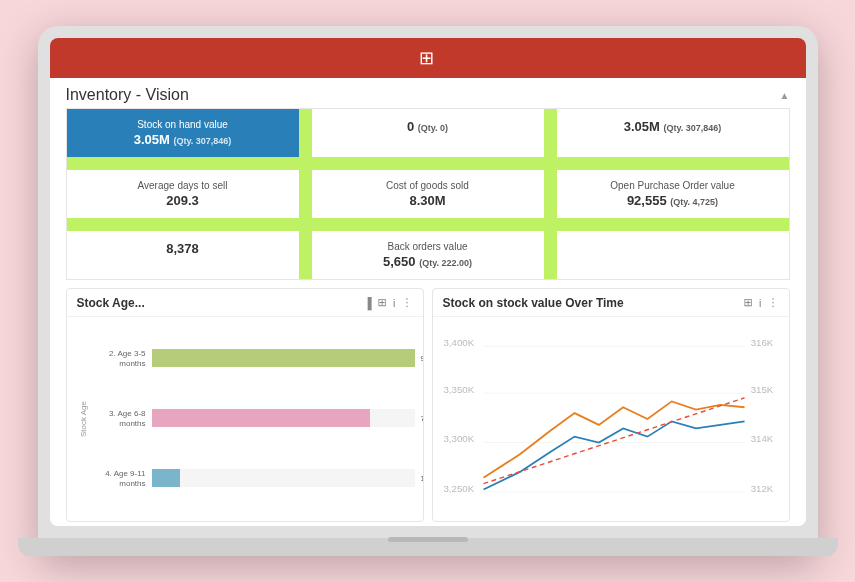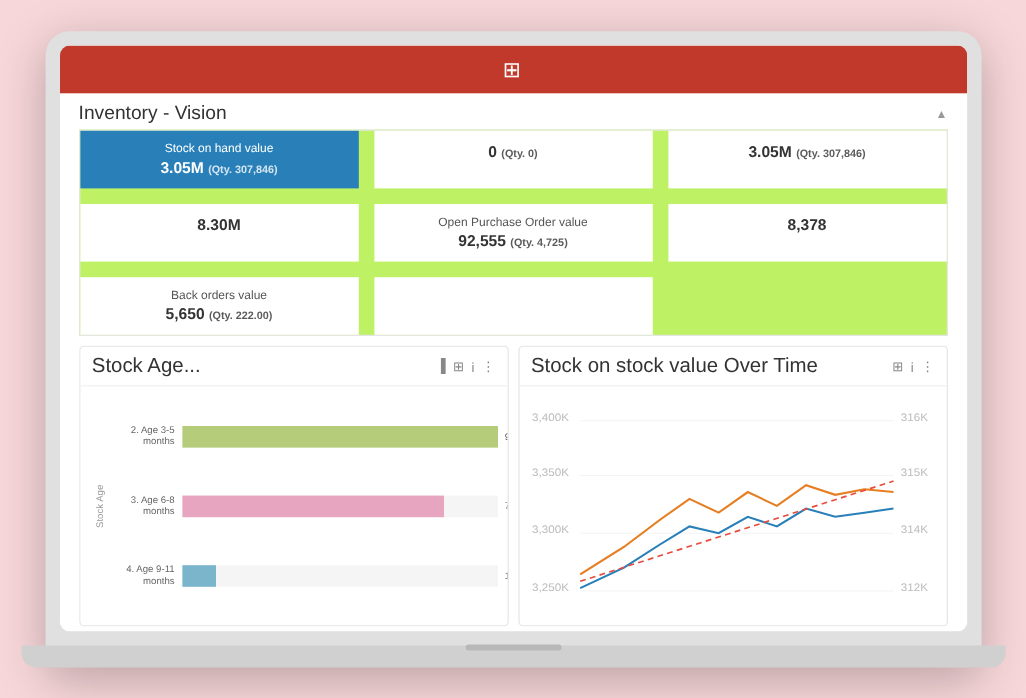--- a/index.html
+++ b/index.html
@@ -172,22 +172,22 @@
     .chart-header {
       display: flex;
       align-items: center;
       justify-content: space-between;
       padding: 6px 10px;
       border-bottom: 1px solid #f0f0f0;
       flex-shrink: 0;
     }
 
     .chart-title {
-      font-size: 17px;
-      font-weight: 400;
+      font-size: 12px;
+      font-weight: 700;
       color: #333;
     }
 
     .chart-actions {
       display: flex;
       gap: 6px;
       align-items: center;
     }
 
     .chart-action-btn {
@@ -226,21 +226,21 @@
     .bar-chart-inner {
       flex: 1;
       display: flex;
       flex-direction: column;
       justify-content: space-around;
       padding: 4px 0;
     }
 
     .bar-row {
       display: flex;
-      align-items: flex-end;
+      align-items: flex-start;
       gap: 6px;
     }
 
     .bar-row-label {
       font-size: 8px;
       color: #666;
       width: 55px;
       text-align: right;
       flex-shrink: 0;
       line-height: 1.2;
@@ -306,22 +306,27 @@
         </div>
 
         <div class="kpi-card">
           <div class="kpi-value">0 <span class="kpi-sub">(Qty. 0)</span></div>
         </div>
 
         <div class="kpi-card">
           <div class="kpi-value">3.05M <span class="kpi-sub">(Qty. 307,846)</span></div>
         </div>
 
-
-        <div class="kpi-card">
+        <div class="kpi-card">
+          <div class="kpi-label">Average days to sell</div>
+          <div class="kpi-value">209.3</div>
+        </div>
+
+        <div class="kpi-card">
+          <div class="kpi-label">Cost of goods sold</div>
           <div class="kpi-value">8.30M</div>
         </div>
 
         <div class="kpi-card">
           <div class="kpi-label">Open Purchase Order value</div>
           <div class="kpi-value">92,555 <span class="kpi-sub">(Qty. 4,725)</span></div>
         </div>
 
         <div class="kpi-card">
           <div class="kpi-value">8,378</div>

